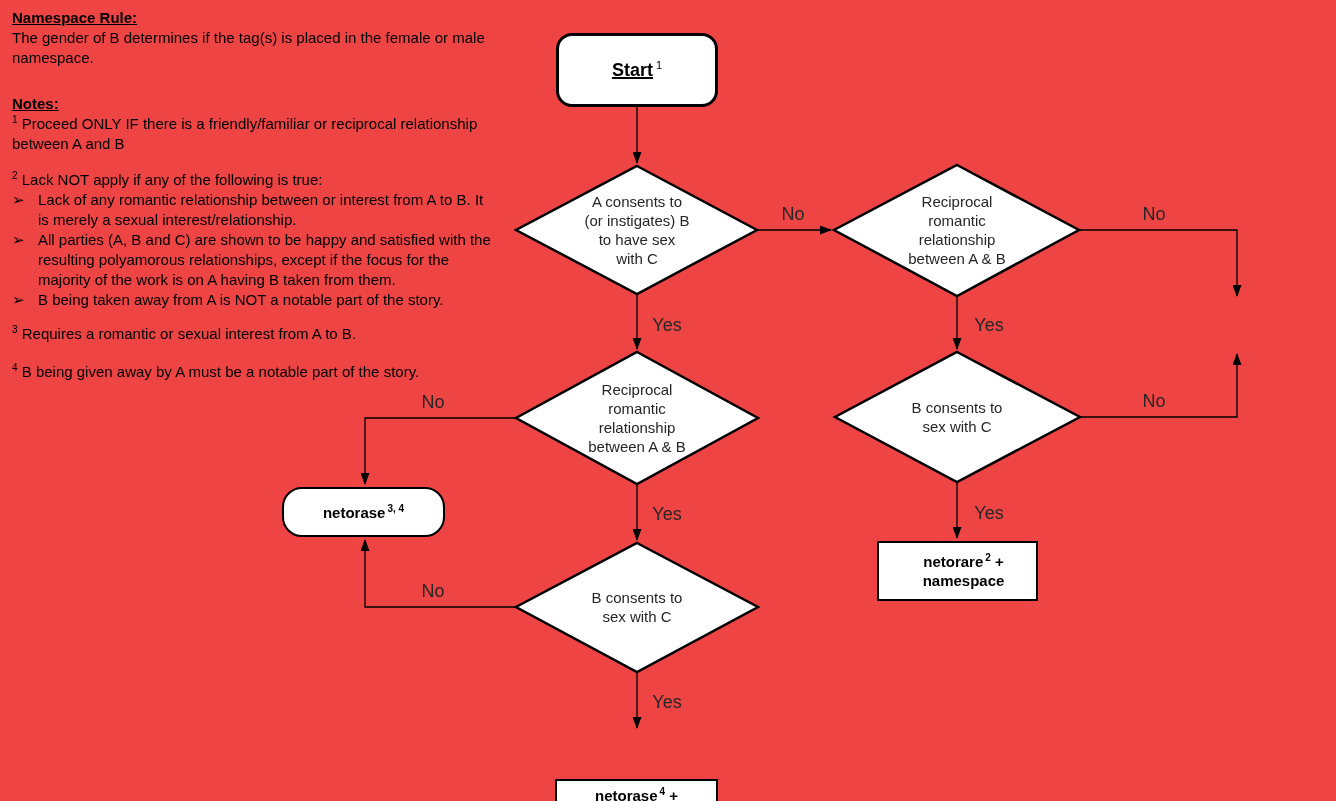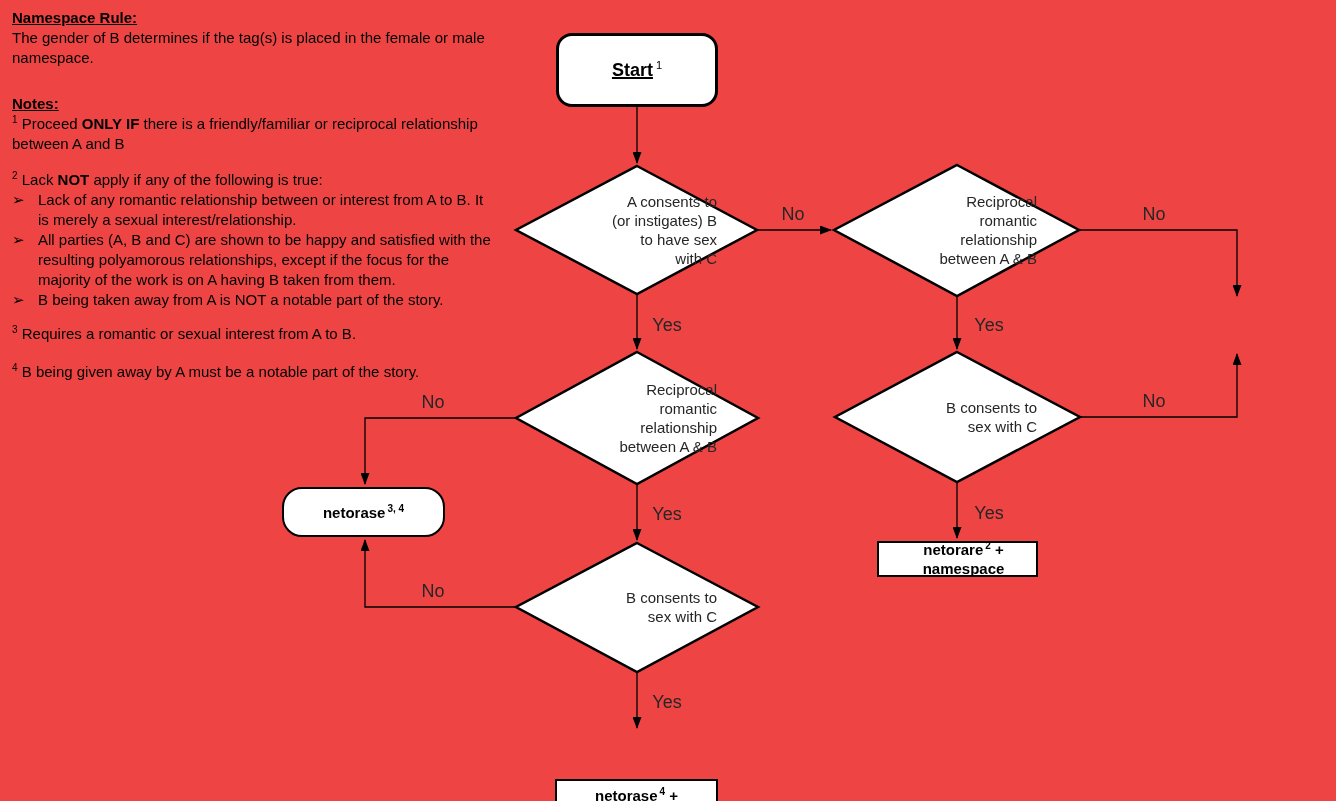--- a/index.html
+++ b/index.html
@@ -4,21 +4,21 @@
 <style>
   * { margin:0; padding:0; box-sizing:border-box; }
   html,body { background:#ffffff; }
   body { font-family:"Liberation Sans", sans-serif; color:#000; }
   .canvas { position:relative; width:1336px; height:801px; background:#ef4444; overflow:hidden; }
 
   
   .notes { position:absolute; left:12px; top:8px; width:484px; font-size:15px; line-height:20px; color:#000; }
   .notes .h { font-weight:bold; text-decoration:underline; }
   .notes sup { font-size:10px; line-height:0; vertical-align:super; }
-  .notes .b { font-weight:bold; }
+  .notes .b { font-weight:normal; }
   .blk-body { margin-bottom:26px; }
   .blk-note1 { margin-bottom:16px; }
   .blk-bullets { margin-bottom:14px; }
   .blk-note3 { margin-bottom:18px; }
   .bullet { display:flex; }
   .bullet .mk { flex:0 0 26px; width:26px; }
   .bullet .tx { flex:1; }
 
   
   .wires { position:absolute; left:0; top:0; width:1336px; height:801px; }
@@ -26,21 +26,21 @@
   .node { position:absolute; display:flex; align-items:center; justify-content:center; }
   .start {
     left:556px; top:33px; width:162px; height:74px;
     border:3px solid #000; border-radius:16px; background:#fff;
     font-size:18px; font-weight:bold;
   }
   .start .u { text-decoration:underline; text-decoration-thickness:2px; }
   .start sup { font-size:11px; line-height:0; vertical-align:super; font-weight:normal; margin-left:3px; }
 
   .dtext { position:absolute; text-align:center; font-size:15px; line-height:19px; color:#262626; }
-  .dtext div { white-space:nowrap;text-align:right; }
+  .dtext div { white-space:nowrap; }
 
   .rbox {
     position:absolute; border:2.5px solid #000; background:#fff;
     display:flex; flex-direction:column; align-items:center; justify-content:center;
     font-size:15px; font-weight:bold; line-height:19px; text-align:center;
   }
   .rbox sup { font-size:10px; line-height:0; vertical-align:super; margin-left:2px; }
 
   .elabel { position:absolute; width:44px; text-align:center; font-size:18px; color:#262626; }
 </style>
@@ -132,21 +132,21 @@
     <div>relationship</div>
     <div>between A &amp; B</div>
   </div>
 
   <div class="dtext" style="left:557px; top:588px; width:160px;">
     <div>B consents to</div>
     <div>sex with C</div>
   </div>
 
 
-  <div class="rbox" style="left:877px; top:541px; width:161px; height:36px;padding-left:12px;">
+  <div class="rbox" style="left:877px; top:541px; width:161px; height:60px;padding-left:12px;">
     <div><span>netorare</span><sup>2</sup><span> +</span></div>
     <div>namespace</div>
   </div>
 
   <div class="rbox" style="left:282px; top:487px; width:163px; height:50px;border-radius:20px;">
     <div><span>netorase</span><sup>3, 4</sup></div>
   </div>
 
   <div class="rbox" style="left:555px; top:731px; width:163px; height:52px;margin-top:48px;">
     <div><span>netorase</span><sup>4</sup><span> +</span></div>

